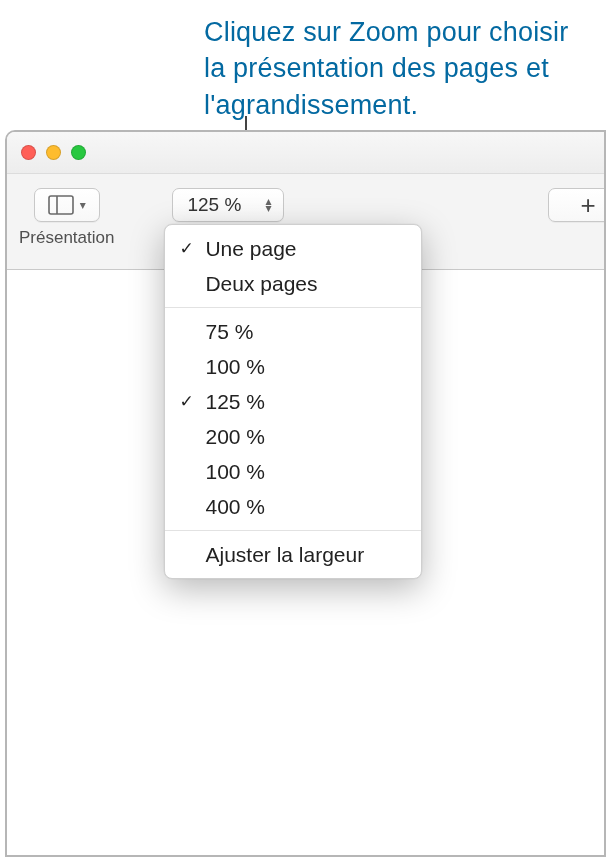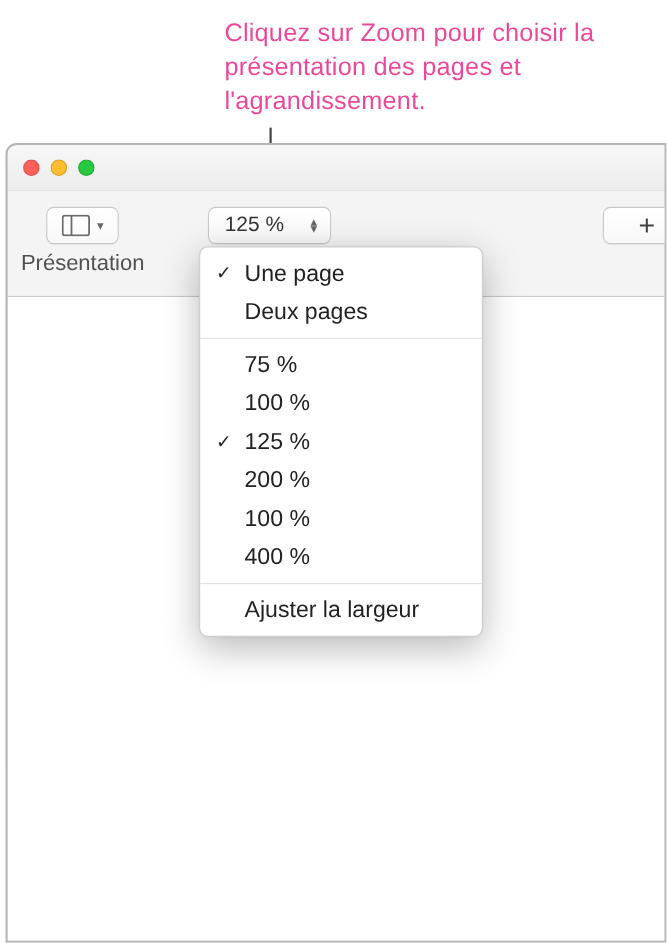--- a/index.html
+++ b/index.html
@@ -9,23 +9,23 @@
       height: 857px;
       background: #fff;
       position: relative;
       overflow: hidden;
     }
     .annotation {
       position: absolute;
       top: 14px;
       left: 204px;
       width: 390px;
-      font-size: 23px;
+      font-size: 27px;
       line-height: 1.35;
-      color: #ec4899;
+      color: #0369a1;
       letter-spacing: 0.2px;
     }
     .leader-line {
       position: absolute;
       top: 116px;
       left: 245px;
       width: 2px;
       height: 74px;
       background: #444;
     }
@@ -111,21 +111,21 @@
       font-weight: 300;
     }
     .group-zoom-wrap {
       margin-left: -2px;
     }
     .group-add-wrap {
       margin-left: auto;
       margin-right: -24px;
     }
     .toolbar-label {
-      font-size: 20px;
+      font-size: 17px;
       color: #505050;
     }
     .chev {
       font-size: 12px;
       color: #666;
       display: flex;
       flex-direction: column;
       line-height: 7px;
     }
     .menu {

